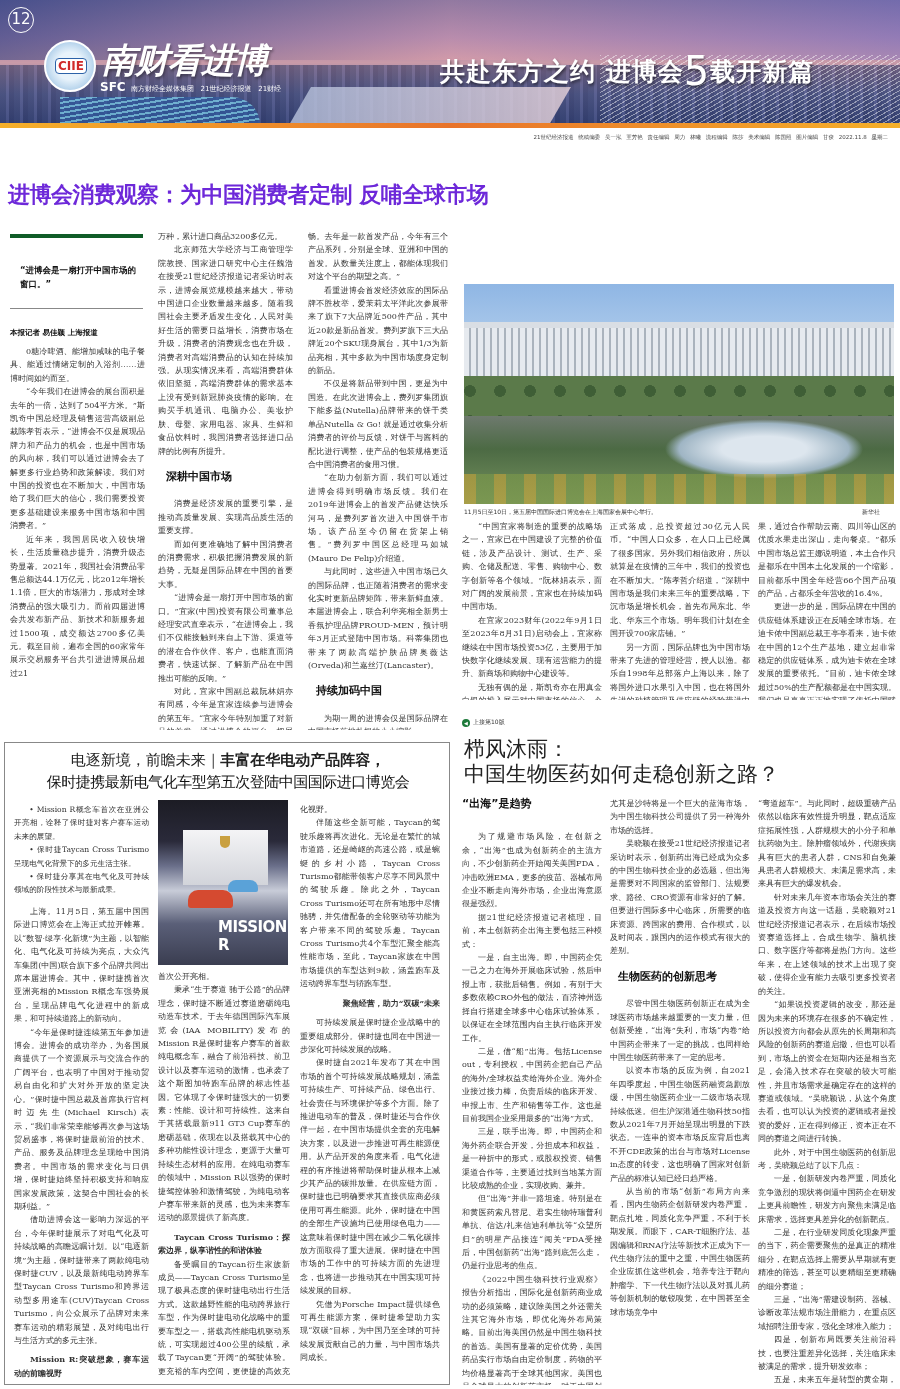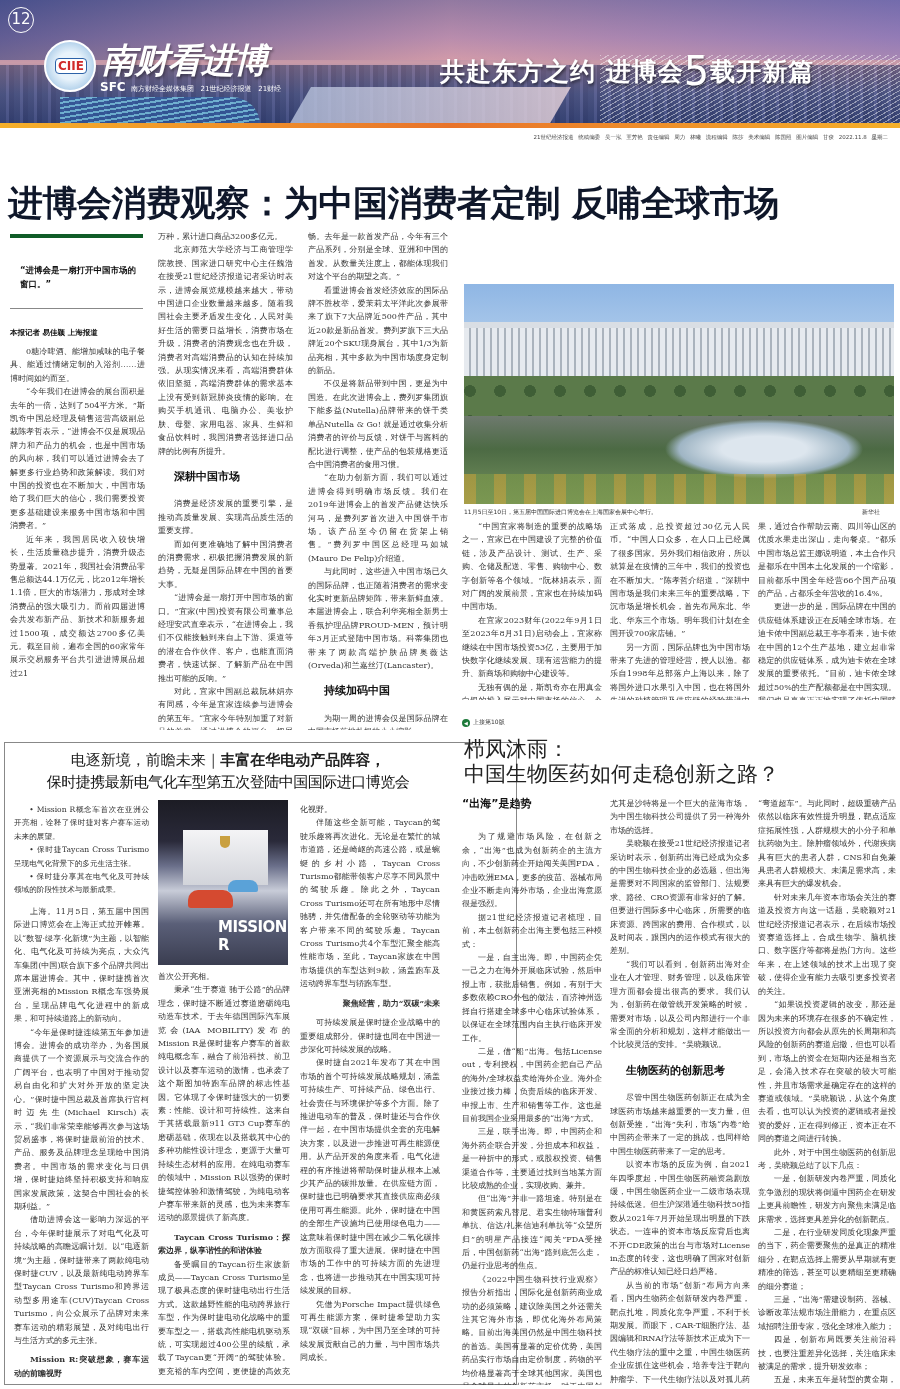--- a/index.html
+++ b/index.html
@@ -15,41 +15,41 @@
   .logo-circle { position:absolute; left:44px; top:40px; width:52px; height:52px; border-radius:50%; background: radial-gradient(circle, #e8f3fb 40%, #b7d4ec 70%, #7aa7cf 100%); border:2px solid #fff; }
   .logo-circle span { position:absolute; left:9px; top:16px; font-family:"DejaVu Sans", sans-serif; font-weight:bold; font-size:12px; color:#d02a2a; background:#fff; border:1px solid #2c62a8; border-radius:4px; padding:0 2px; }
   .brand-title { position:absolute; left:102px; top:38px; font-family:"DejaVu Sans", sans-serif; font-weight:bold; font-style:italic; font-size:34px; color:#fff; letter-spacing:-1px; text-shadow: 1px 2px 3px rgba(0,0,0,.4); }
   .brand-sub { position:absolute; left:100px; top:80px; font-family:"DejaVu Sans", sans-serif; font-size:7px; color:#fff; white-space:nowrap; }
   .brand-sub b { font-size:12px; font-weight:bold; margin-right:3px; }
   .slogan { position:absolute; left:440px; top:48px; font-family:"DejaVu Sans", sans-serif; font-weight:bold; font-size:25px; color:#fff; letter-spacing:1px; text-shadow: 1px 2px 3px rgba(0,0,0,.5); white-space:nowrap; }
   .slogan .big5 { font-size:40px; vertical-align:-5px; font-weight:normal; }
   .orange-bar { position:absolute; left:0; top:123px; width:900px; height:5px; background: linear-gradient(90deg, #f5b02a, #e8732a, #f5b02a); }
   .credits { position:absolute; right:12px; top:134px; font-family:"DejaVu Sans", sans-serif; font-size:5.5px; color:#444; white-space:nowrap; word-spacing:3px; }
 
-  .main-headline { position:absolute; left:8px; top:180px; font-family:"DejaVu Sans", sans-serif; font-weight:bold; font-size:35px; color:#0f172a; letter-spacing:-0.5px; white-space:nowrap; }
+  .main-headline { position:absolute; left:8px; top:180px; font-family:"DejaVu Sans", sans-serif; font-weight:bold; font-size:22px; color:#6d28d9; letter-spacing:-0.5px; white-space:nowrap; }
 
   .col { position:absolute; font-size:8px; line-height:13.4px; text-align:justify; color:#333; }
   .col p { text-indent: 2em; }
   .green-bar { position:absolute; left:10px; top:234px; width:133px; height:4px; background:#0f5c27; }
   .pullquote { position:absolute; left:20px; top:263px; width:120px; font-family:"DejaVu Sans", sans-serif; font-weight:bold; font-size:8.5px; line-height:14px; color:#111; }
   .pq-rule { position:absolute; left:10px; top:308px; width:133px; height:1px; background:#888; }
   .byline { position:absolute; left:10px; top:328px; font-family:"DejaVu Sans", sans-serif; font-weight:bold; font-size:7.5px; color:#111; white-space:nowrap; }
-  .subhead { font-family:"DejaVu Sans", sans-serif; font-weight:bold; font-size:11px; color:#111; margin: 12px 0 14px 16px; text-indent:0 !important; }
+  .subhead { font-family:"DejaVu Sans", sans-serif; font-weight:bold; font-size:11px; color:#111; margin: 12px 0 14px 8px; text-indent:0 !important; }
 
   .photo-expo { position:absolute; left:464px; top:284px; width:430px; height:220px; overflow:hidden;
     background: linear-gradient(180deg, #8fb6e4 0%, #bcd5ef 38%, #9aa3a8 40%, #6e7a6e 60%, #4c6a44 75%, #77945e 100%); }
   .photo-expo .bldg { position:absolute; left:0; top:44px; width:100%; height:48px; background: repeating-linear-gradient(90deg, #e6eaef 0 5px, #aab3bd 5px 7px); }
   .photo-expo .roof { position:absolute; left:0; top:38px; width:100%; height:8px; background:#d9dee4; }
   .photo-expo .trees { position:absolute; left:0; top:92px; width:100%; height:40px; background: radial-gradient(circle at 20% 50%, #3f5e36 20%, transparent 21%) 0 0/30px 30px, #5b7a4a; }
   .photo-expo .fountain { position:absolute; left:200px; top:135px; width:200px; height:60px; border-radius:50%; background: radial-gradient(ellipse, #dde6ee 30%, #9fb5c4 60%, transparent 70%); }
   .photo-expo .flowers { position:absolute; left:0; bottom:0; width:100%; height:30px; background: repeating-linear-gradient(90deg, #c9a63a 0 12px, #7d9a4a 12px 30px); opacity:.6; }
   .caption { position:absolute; left:464px; top:508px; font-family:"DejaVu Sans", sans-serif; font-size:6px; color:#333; white-space:nowrap; }
   .photo-credit { position:absolute; left:862px; top:508px; font-family:"DejaVu Sans", sans-serif; font-size:6px; color:#333; }
 
-  .porsche-box { position:absolute; left:4px; top:742px; width:513px; height:643px; border:1px solid #888; }
+  .porsche-box { position:absolute; left:4px; top:742px; width:446px; height:643px; border:1px solid #888; }
   .porsche-h1 { position:absolute; left:0; top:8px; width:446px; text-align:center; font-family:"DejaVu Sans", sans-serif; font-size:15px; color:#222; white-space:nowrap; }
   .porsche-h1 b { font-family:"DejaVu Serif", serif; font-weight:bold; }
   .porsche-h2 { position:absolute; left:0; top:30px; width:446px; text-align:center; font-family:"DejaVu Serif", serif; font-weight:normal; font-size:15px; color:#111; white-space:nowrap; letter-spacing:-0.5px; }
   .photo-porsche { position:absolute; left:158px; top:800px; width:130px; height:165px; overflow:hidden;
     background: linear-gradient(180deg, #1c1c24 0%, #2a2a3a 25%, #6a6f8a 40%, #c8ccd8 55%, #5a5f78 75%, #3a3d50 100%); }
   .photo-porsche .screen { position:absolute; left:25px; top:30px; width:85px; height:55px; background:linear-gradient(180deg,#f4f4f6,#d2d4da); }
   .photo-porsche .crest { position:absolute; left:62px; top:36px; width:10px; height:12px; background:#c9a040; border-radius:0 0 5px 5px; }
   .photo-porsche .car1 { position:absolute; left:30px; top:90px; width:45px; height:18px; background:#d54a30; border-radius:10px 10px 3px 3px; }
   .photo-porsche .car2 { position:absolute; left:70px; top:80px; width:30px; height:12px; background:#5aa2d8; border-radius:8px 8px 2px 2px; }
   .photo-porsche .mission { position:absolute; left:60px; top:118px; font-family:"DejaVu Sans", sans-serif; font-weight:bold; font-size:15px; color:#fff; letter-spacing:-0.5px; }
@@ -204,21 +204,20 @@
   <p>一是，自主出海。即，中国药企凭一己之力在海外开展临床试验，然后申报上市，获批后销售。例如，有别于大多数依赖CRO外包的做法，百济神州选择自行搭建全球多中心临床试验体系，以保证在全球范围内自主执行临床开发工作。</p>
   <p>二是，借“船”出海。包括License out，专利授权，中国药企把自己产品的海外/全球权益卖给海外企业。海外企业接过接力棒，负责后续的临床开发、申报上市、生产和销售等工作。这也是目前我国企业采用最多的“出海”方式。</p>
   <p>三是，联手出海。即，中国药企和海外药企联合开发，分担成本和权益，是一种折中的形式，或股权投资、销售渠道合作等，主要通过找到当地某方面比较成熟的企业，实现收购、兼并。</p>
   <p>但“出海”并非一路坦途。特别是在和黄医药索凡替尼、君实生物特瑞普利单抗、信达/礼来信迪利单抗等“众望所归”的明星产品接连“闯关”FDA受挫后，中国创新药“出海”路到底怎么走，仍是行业思考的焦点。</p>
   <p>《2022中国生物科技行业观察》报告分析指出，国际化是创新药商业成功的必须策略，建议除美国之外还需关注其它海外市场，即优化海外布局策略。目前出海美国仍然是中国生物科技的首选。美国有显著的定价优势，美国药品实行市场自由定价制度，药物的平均价格显著高于全球其他国家。美国也是全球最大的创新药市场，对于中国创新药企，拓展美国市场会有更大的市场空间。除了传统的欧美市场，海湾阿拉伯国家</p>
 </div>
 
 <div class="col" style="left: 610px; top: 797px; width: 140px; max-height: 588px; overflow: hidden;">
   <p style="text-indent:0">尤其是沙特将是一个巨大的蓝海市场，为中国生物科技公司提供了另一种海外市场的选择。</p>
   <p>吴晓颖在接受21世纪经济报道记者采访时表示，创新药出海已经成为众多的中国生物科技企业的必选题，但出海是需要对不同国家的监管部门、法规要求、路径、CRO资源有非常好的了解。但要进行国际多中心临床，所需要的临床资源、跨国家的费用、合作模式，以及时间表，跟国内的运作模式有很大的差别。</p>
-  <p>“我们可以看到，创新药出海对企业在人才管理、财务管理，以及临床管理方面都会提出很高的要求。我们认为，创新药在做管线开发策略的时候，需要对市场，以及公司内部进行一个非常全面的分析和规划，这样才能做出一个比较灵活的安排。”吴晓颖说。</p>
   <div class="subhead">生物医药的创新思考</div>
   <p>尽管中国生物医药创新正在成为全球医药市场越来越重要的一支力量，但创新受挫，“出海”失利，市场“内卷”给中国药企带来了一定的挑战，也同样给中国生物医药带来了一定的思考。</p>
   <p>以资本市场的反应为例，自2021年四季度起，中国生物医药融资急剧放缓，中国生物医药企业一二级市场表现持续低迷。但生沪深港通生物科技50指数从2021年7月开始呈现出明显的下跌状态。一连串的资本市场反应背后也离不开CDE政策的出台与市场对License in态度的转变，这也明确了国家对创新产品的标准认知已经日趋严格。</p>
   <p>从当前的市场“创新”布局方向来看，国内生物药企创新研发内卷严重，靶点扎堆，同质化竞争严重，不利于长期发展。而眼下，CAR-T细胞疗法、基因编辑和RNA疗法等新技术正成为下一代生物疗法的重中之重，中国生物医药企业应抓住这些机会，培养专注于靶向肿瘤学、下一代生物疗法以及对孤儿药等创新机制的敏锐嗅觉，在中国甚至全球市场竞争中</p>
 </div>
 
 <div class="col" style="left: 758px; top: 797px; width: 138px; max-height: 588px; overflow: hidden;">
   <p style="text-indent:0">“弯道超车”。与此同时，超级重磅产品依然以临床有效性提升明显，靶点适应症拓展性强，人群规模大的小分子和单抗药物为主。除肿瘤领域外，代谢疾病具有巨大的患者人群，CNS和自免兼具患者人群规模大、未满足需求高，未来具有巨大的爆发机会。</p>
   <p>针对未来几年资本市场会关注的赛道及投资方向这一话题，吴晓颖对21世纪经济报道记者表示，在后续市场投资赛道选择上，合成生物学、脑机接口、数字医疗等都将是热门方向。这些年来，在上述领域的技术上出现了突破，使得企业有能力去吸引更多投资者的关注。</p>
   <p>“如果说投资逻辑的改变，那还是因为未来的环境存在很多的不确定性，所以投资方向都会从原先的长周期和高风险的创新药的赛道启撤，但也可以看到，市场上的资金在短期内还是相当充足，会涌入技术存在突破的较大可能性，并且市场需求是确定存在的这样的赛道或领域。”吴晓颖说，从这个角度去看，也可以认为投资的逻辑或者是投资的爱好，正在得到修正，资本正在不同的赛道之间进行转换。</p>

